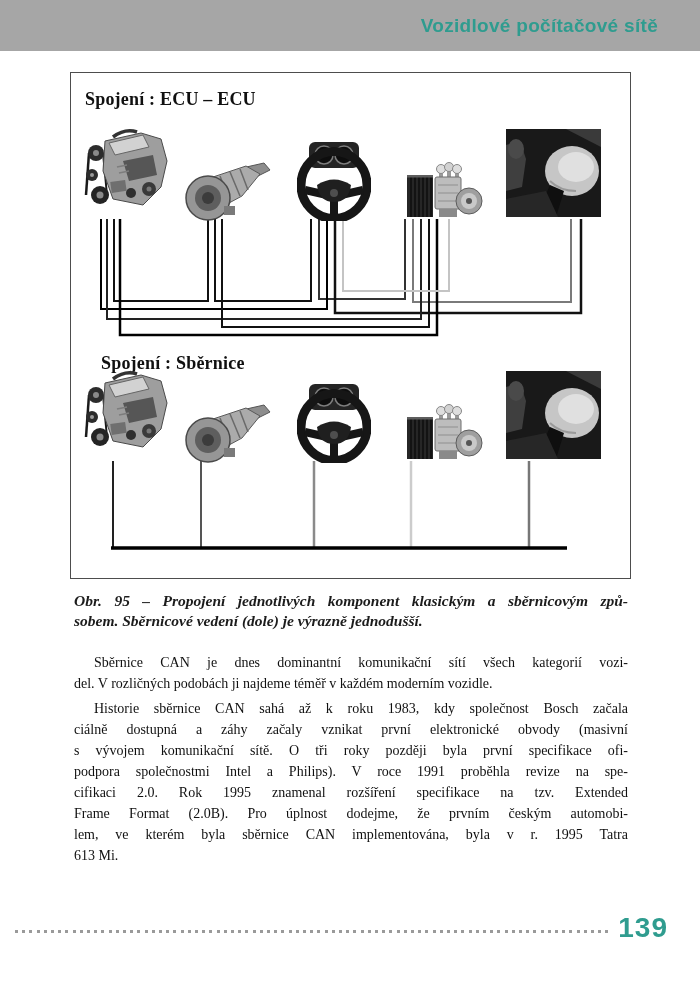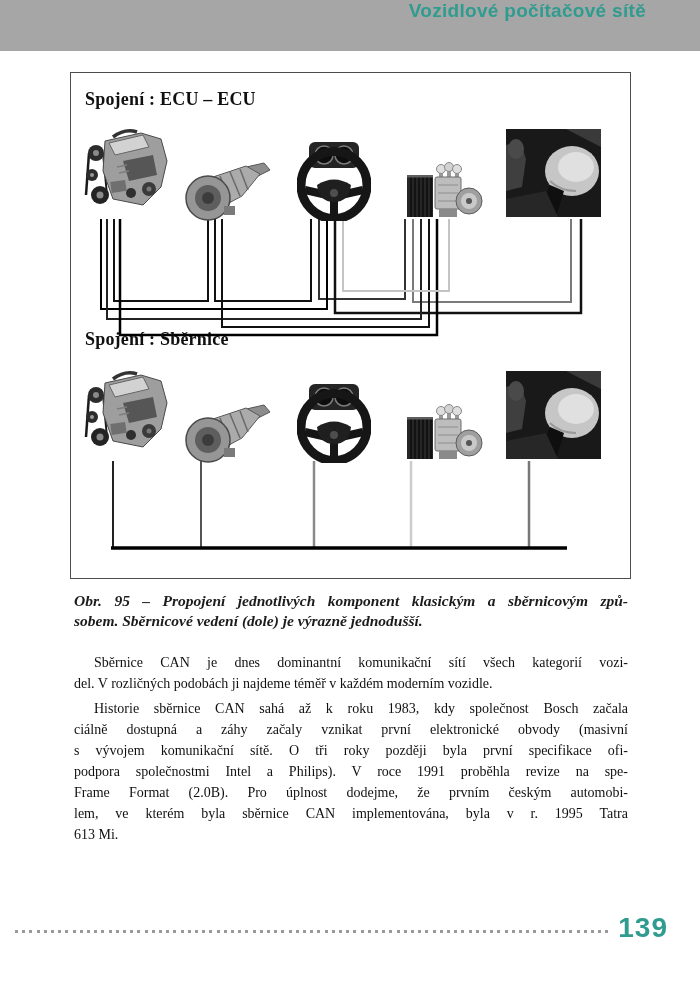--- a/index.html
+++ b/index.html
@@ -1,29 +1,29 @@
 <!DOCTYPE html>
 <html><head>
 <meta charset="utf-8">
 <style>
   html,body{margin:0;padding:0;background:#e8e8e8;}
   .page{position:relative;width:700px;height:994px;background:#ffffff;overflow:hidden;
         font-family:"Liberation Serif", serif;color:#141414;}
   
   .banner{position:absolute;left:0;top:0;width:700px;height:51px;background:#a6a6a6;
-          display:flex;justify-content:flex-end;box-sizing:border-box;padding-right:54px;}
+          display:flex;align-items:center;justify-content:flex-end;box-sizing:border-box;padding-right:42px;}
   .banner-title{font-family:"Liberation Sans", sans-serif;font-weight:bold;font-size:19px;
                 letter-spacing:.3px;color:#2f9c8f;}
   
   .figbox{position:absolute;left:70px;top:72px;width:561px;height:507px;background:#fff;
           border:1.5px solid #4d4d4d;box-sizing:border-box;}
   .fig-label{position:absolute;left:14px;font-size:18px;font-weight:bold;color:#101010;
              font-family:"Liberation Serif", serif;letter-spacing:.2px;}
   .fig-label.top{top:16px;}
-  .fig-label.bottom{top:256px;}
+  .fig-label.bottom{top:280px;margin-left:16px;}
   .comp{position:absolute;}
   .comp svg{width:100%;height:100%;display:block;}
   
   .row-ecu .c-engine{left:12px;top:54px;width:90px;height:92px;}
   .row-ecu .c-trans {left:113px;top:85px;width:88px;height:66px;}
   .row-ecu .c-wheel {left:226px;top:64px;width:74px;height:84px;}
   .row-ecu .c-abs   {left:334px;top:88px;width:78px;height:60px;}
   .row-ecu .c-airbag{left:435px;top:56px;width:95px;height:88px;}
   .row-bus .c-engine{left:12px;top:296px;width:90px;height:92px;}
   .row-bus .c-trans {left:113px;top:327px;width:88px;height:66px;}
@@ -249,20 +249,21 @@
   <div class="body-text" id="body-text">
       <div class="para">
         <div class="bline">Sběrnice CAN je dnes dominantní komunikační sítí všech kategorií vozi-</div>
         <div class="bline last">del. V rozličných podobách ji najdeme téměř v každém moderním vozidle.</div>
       </div>
       <div class="para">
         <div class="bline">Historie sběrnice CAN sahá až k roku 1983, kdy společnost Bosch začala</div>
         <div class="bline">ciálně dostupná a záhy začaly vznikat první elektronické obvody (masivní</div>
         <div class="bline">s vývojem komunikační sítě. O tři roky později byla první specifikace ofi-</div>
         <div class="bline">podpora společnostmi Intel a Philips). V roce 1991 proběhla revize na spe-</div>
+        <div class="bline">cifikaci 2.0. Rok 1995 znamenal rozšíření specifikace na tzv. Extended</div>
         <div class="bline">Frame Format (2.0B). Pro úplnost dodejme, že prvním českým automobi-</div>
         <div class="bline">lem, ve kterém byla sběrnice CAN implementována, byla v r. 1995 Tatra</div>
         <div class="bline last">613 Mi.</div>
       </div>
     </div>
 
   <div class="foot-rule"></div>
   <div class="page-num">139</div>
 
 </div>

